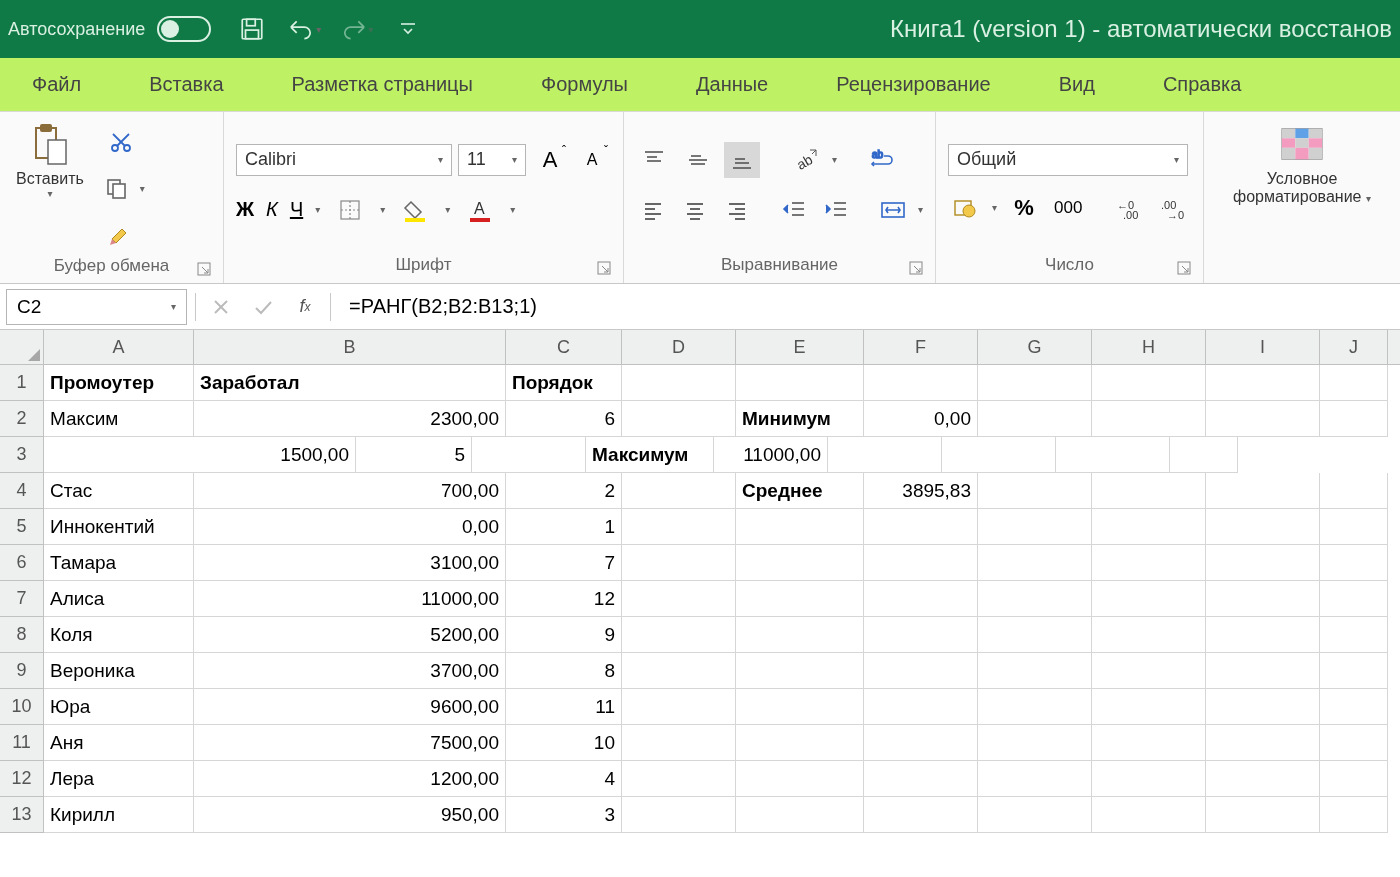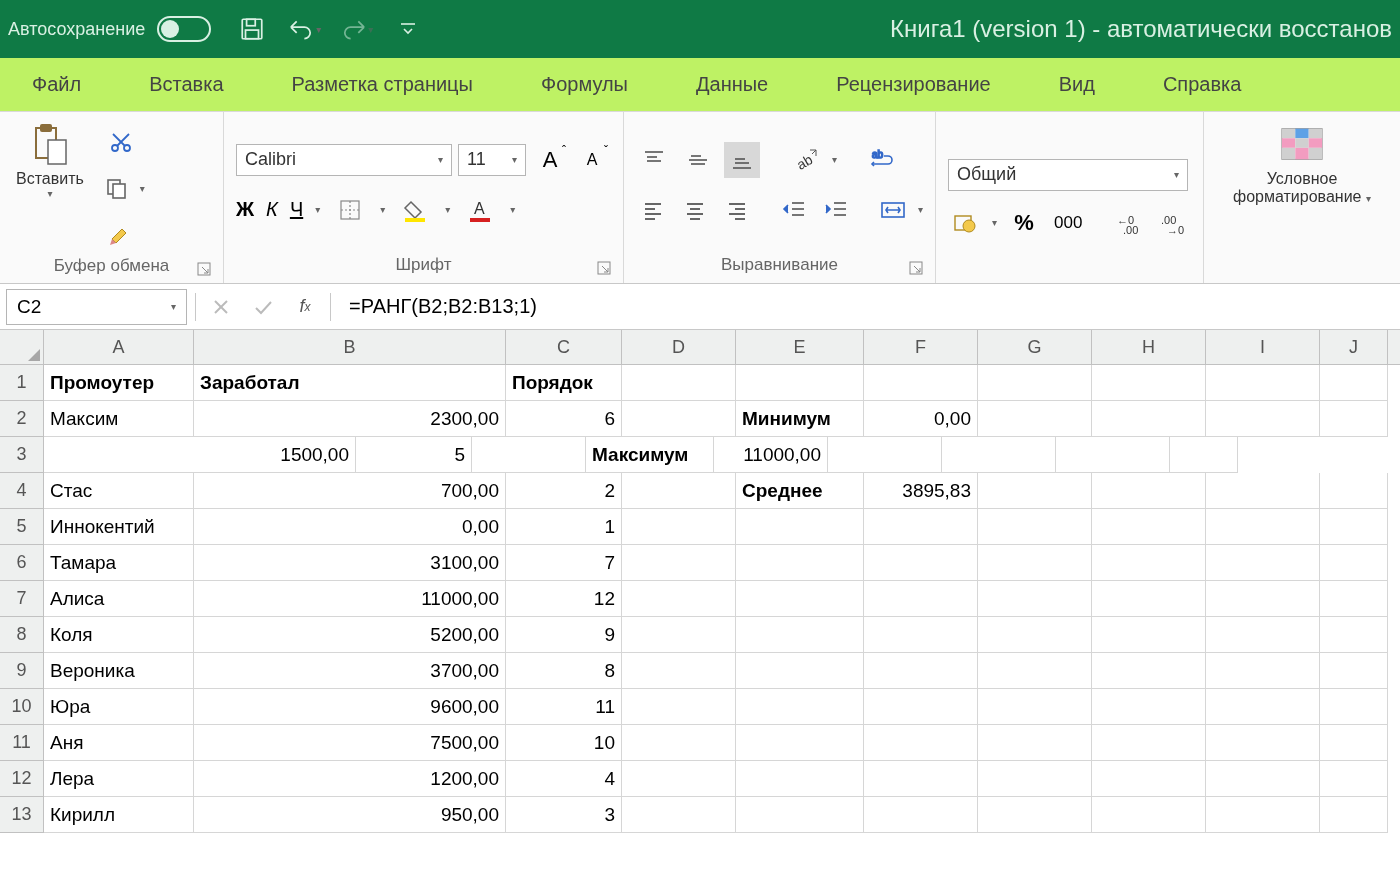--- a/index.html
+++ b/index.html
@@ -342,20 +342,26 @@
             </svg>
           </div>
         <div class="small-btn">
             <svg width="26" height="22" viewBox="0 0 26 22">
               <text x="0" y="12" font-size="11" fill="#333">.00</text>
               <text x="6" y="22" font-size="11" fill="#333">→0</text>
             </svg>
           </div>
       </div>
     </div>
+    <div class="group-label"><span>Число</span><span class="dlg-launcher">
+          <svg viewBox="0 0 14 14" stroke="#888" fill="none">
+            <rect x="1" y="1" width="12" height="12"></rect>
+            <path d="M5 5 L11 11 M11 7 V11 H7"></path>
+          </svg>
+        </span></div>
   </div>
 
   <div class="group" style="flex:1;border-right:none">
     <div class="group-body" style="justify-content:center">
       <div class="big-btn">
         <div class="ic">
           <svg width="46" height="36" viewBox="0 0 46 36">
               <rect x="2" y="2" width="42" height="32" fill="none" stroke="#888"></rect>
               <rect x="2" y="2" width="14" height="10" fill="#d0d0d0"></rect>
               <rect x="16" y="2" width="14" height="10" fill="#5ea1e6"></rect>

